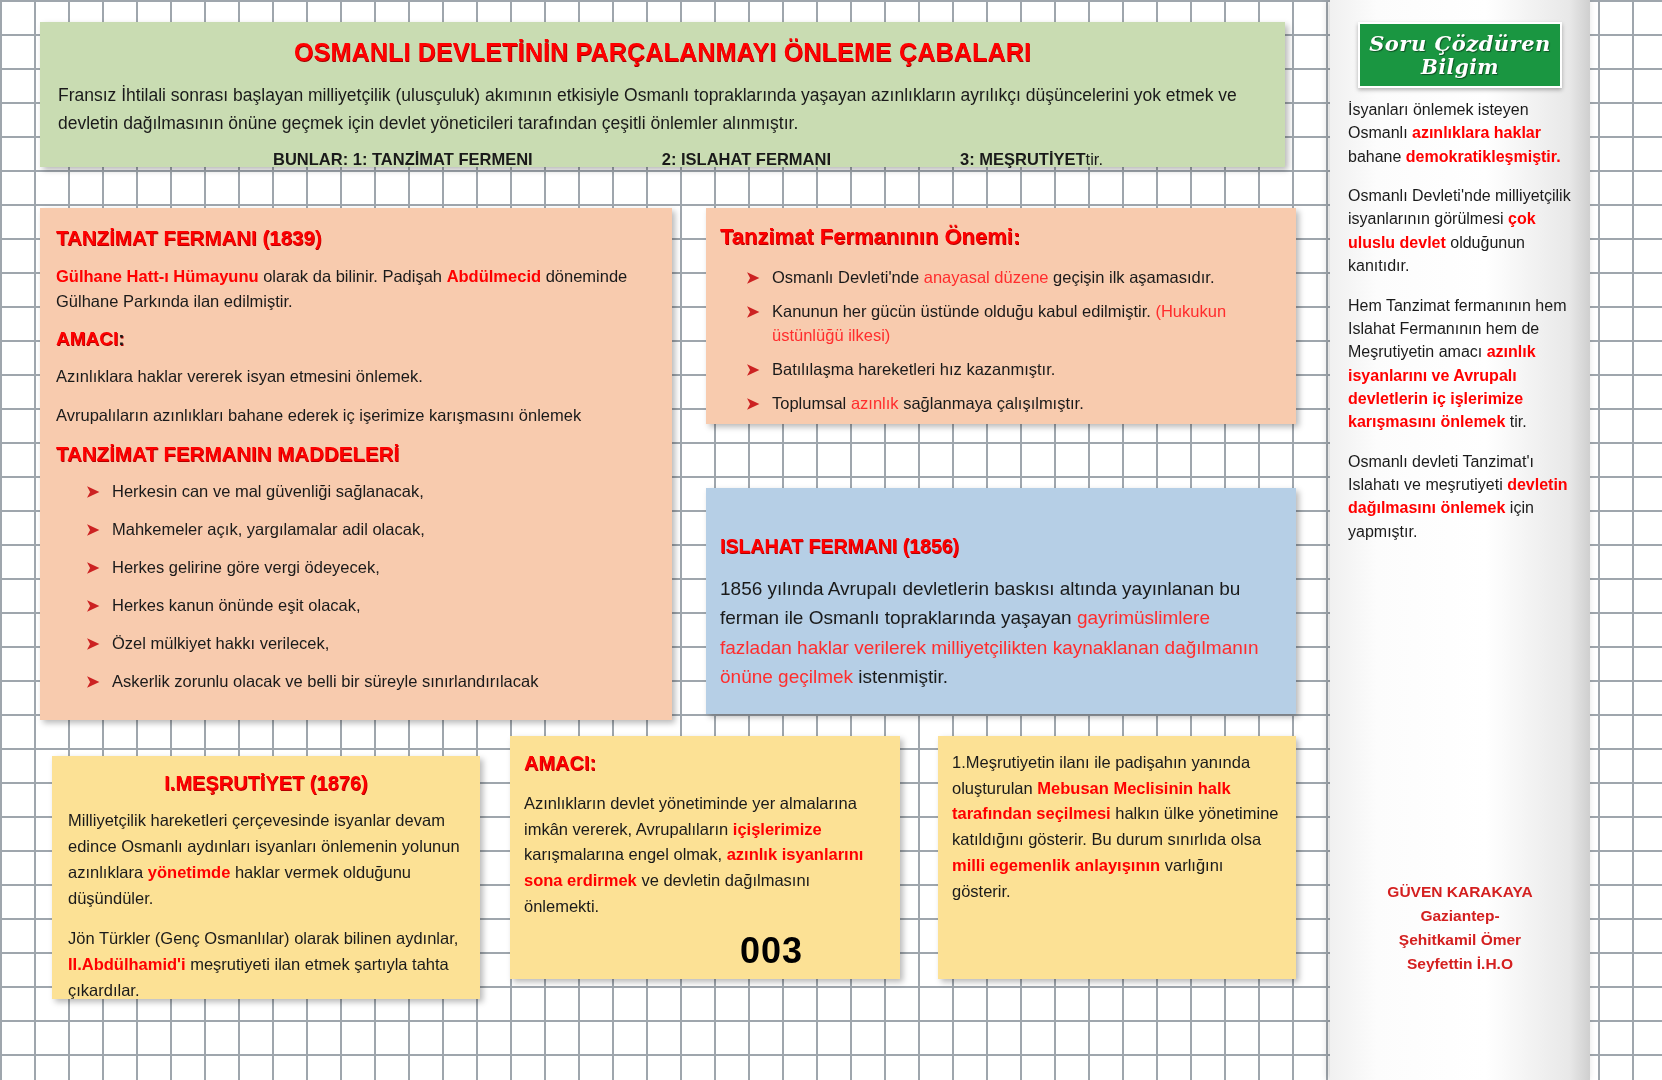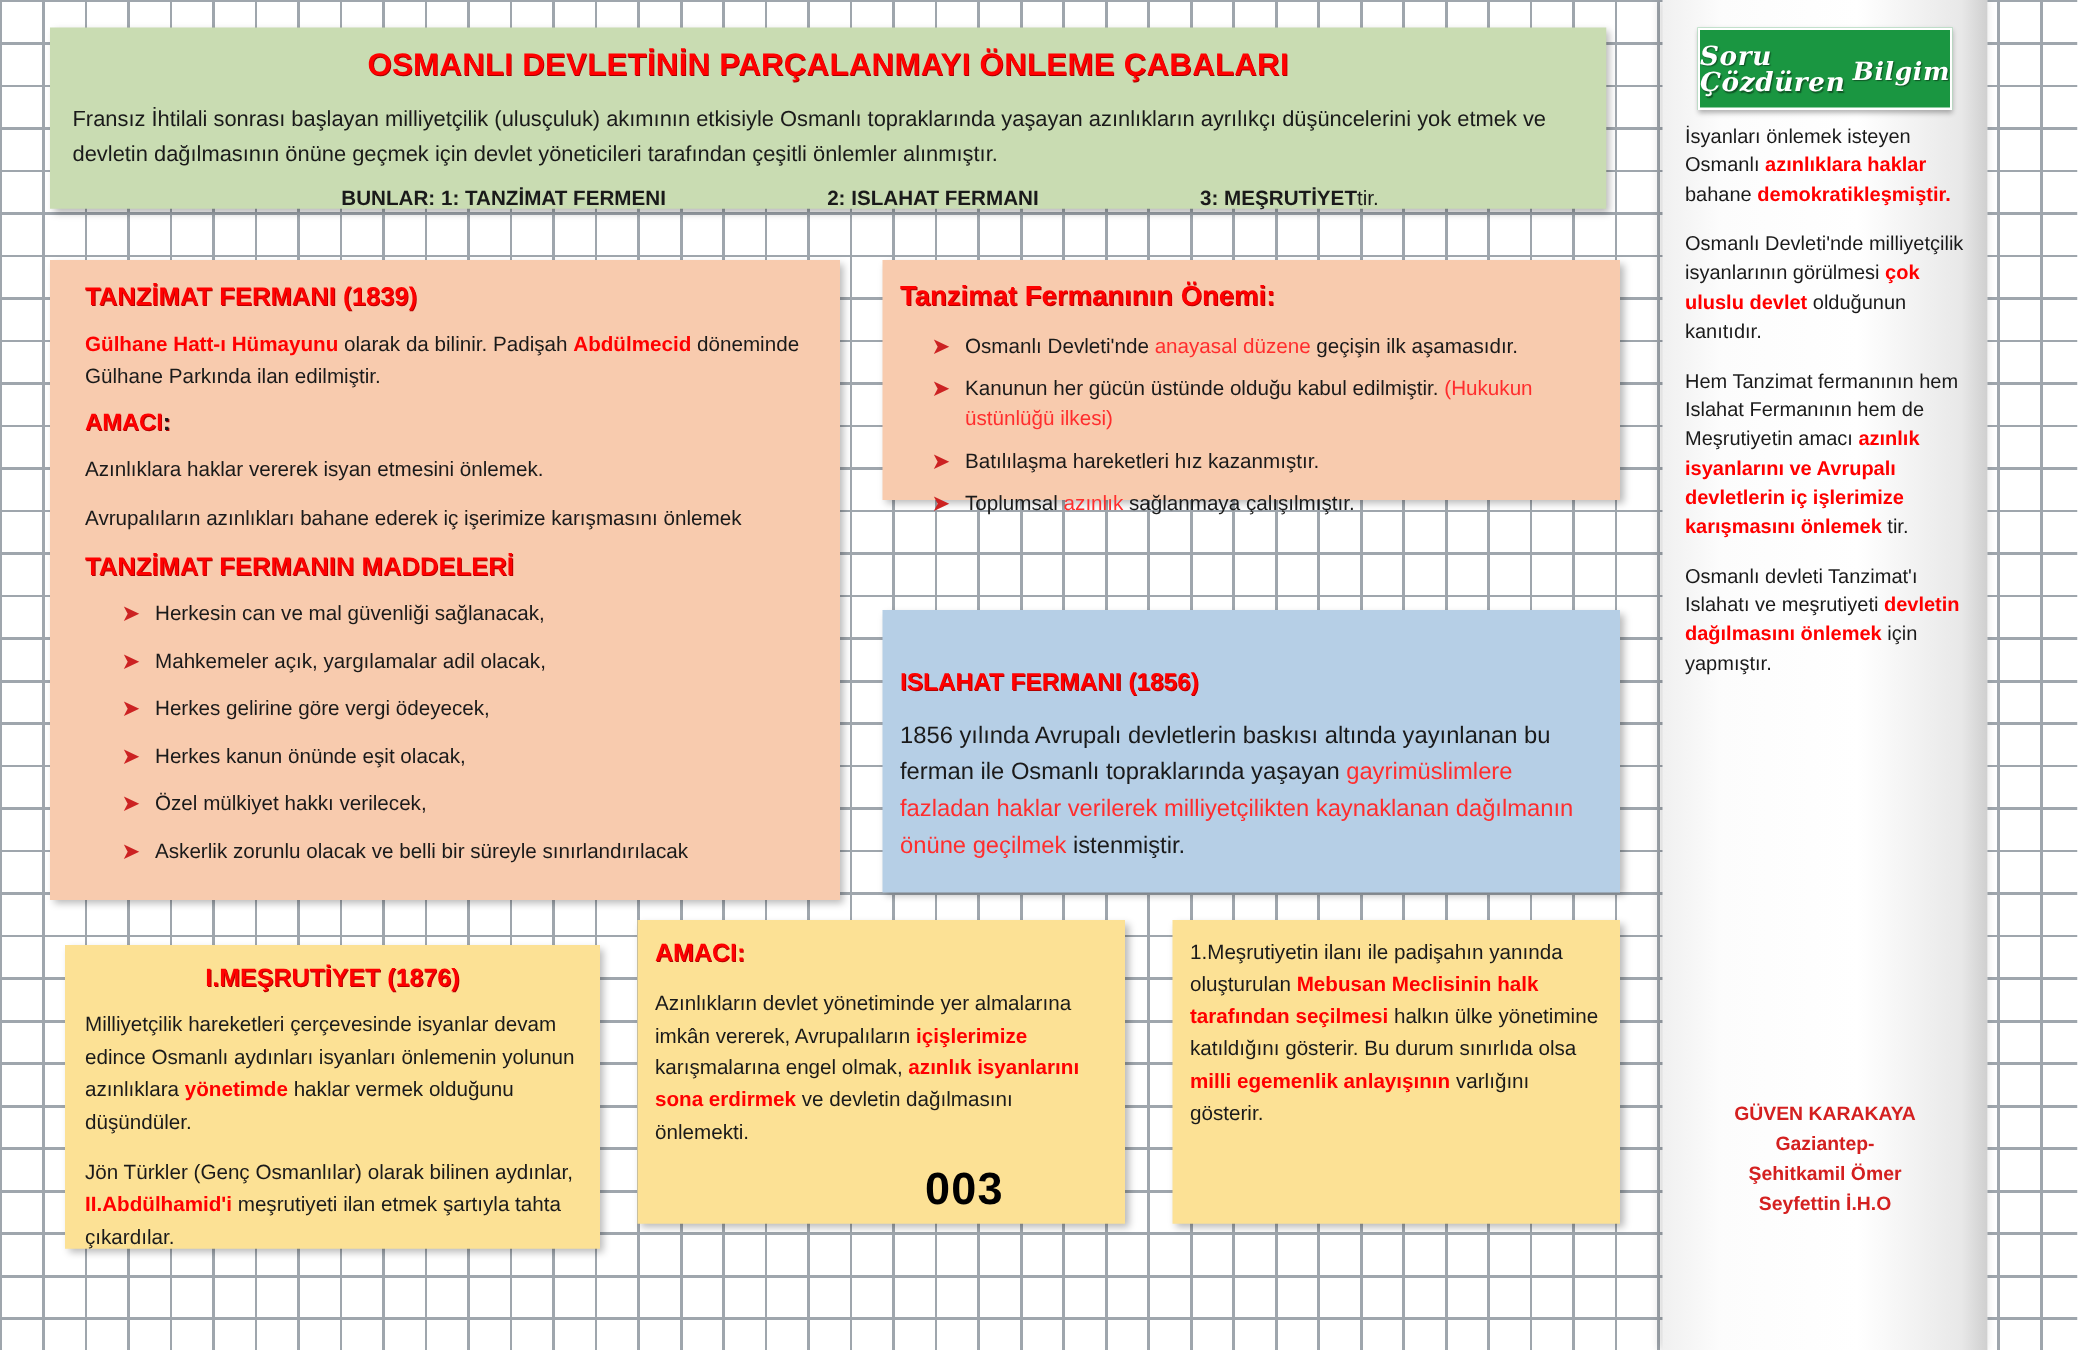--- a/index.html
+++ b/index.html
@@ -67,21 +67,21 @@
   #header-list .item:last-child { margin-right: 0; }
   #header-list .item span.normal { font-weight: normal; }
 
   
   #tanzimat-panel {
     left: 40px;
     top: 208px;
     width: 632px;
     height: 512px;
     background: #f8cbae;
-    padding: 14px 20px 10px 28px;
+    padding: 14px 20px 10px 16px;
   }
   .sec-title {
     color: #ff0000;
     font-weight: bold;
     font-size: 20.5px;
     margin: 4px 0 14px 0;
     text-shadow: 0.7px 0.7px 0 #b00000;
   }
   .body-text {
     font-size: 16.5px;
@@ -120,21 +120,21 @@
     color: #cc2222;
     font-size: 16px;
     font-weight: bold;
   }
 
   
   #onemi-panel {
     left: 706px;
     top: 208px;
     width: 590px;
-    height: 192px;
+    height: 216px;
     background: #f8cbae;
     padding: 12px 16px 10px 14px;
   }
   #onemi-panel .sec-title { font-size: 22px; margin-bottom: 16px; }
   #onemi-panel ul.arrow-list { padding-left: 52px; }
   #onemi-panel ul.arrow-list li { margin-bottom: 10px; }
 
   
   #islahat-panel {
     left: 706px;
@@ -212,21 +212,21 @@
     box-sizing: border-box;
   }
   #logo-badge {
     margin: 22px auto 10px auto;
     width: 200px;
     height: 62px;
     background: #1a9641;
     border: 2px solid #ffffff;
     box-shadow: 0 2px 4px rgba(0,0,0,0.3);
     display: flex;
-    flex-direction: row;
+    flex-direction: column;
     align-items: center;
     justify-content: center;
     color: #ffffff;
   }
   #logo-badge .l1, #logo-badge .l2 {
     font-family: "DejaVu Serif", serif;
     font-style: italic;
     font-weight: bold;
     font-size: 21px;
     line-height: 1.0;

